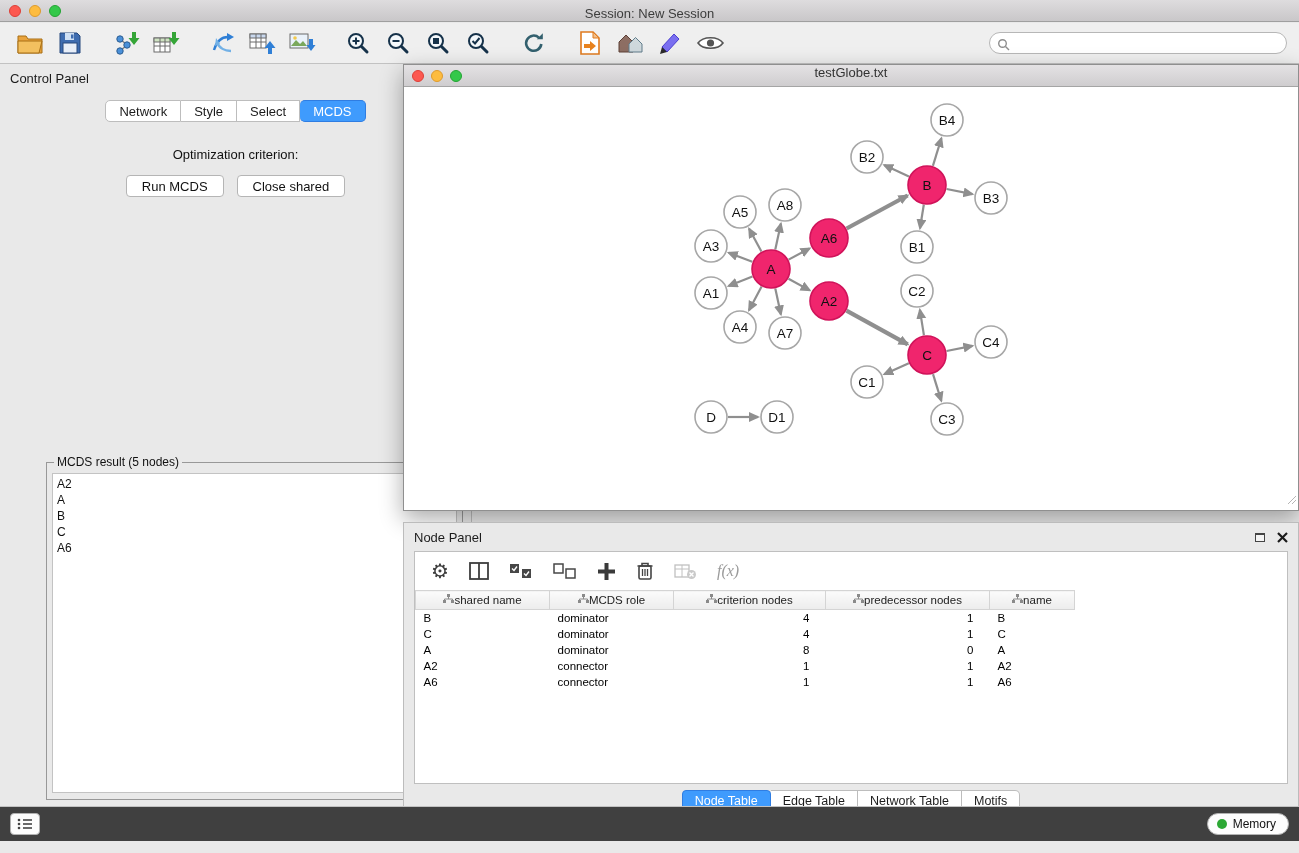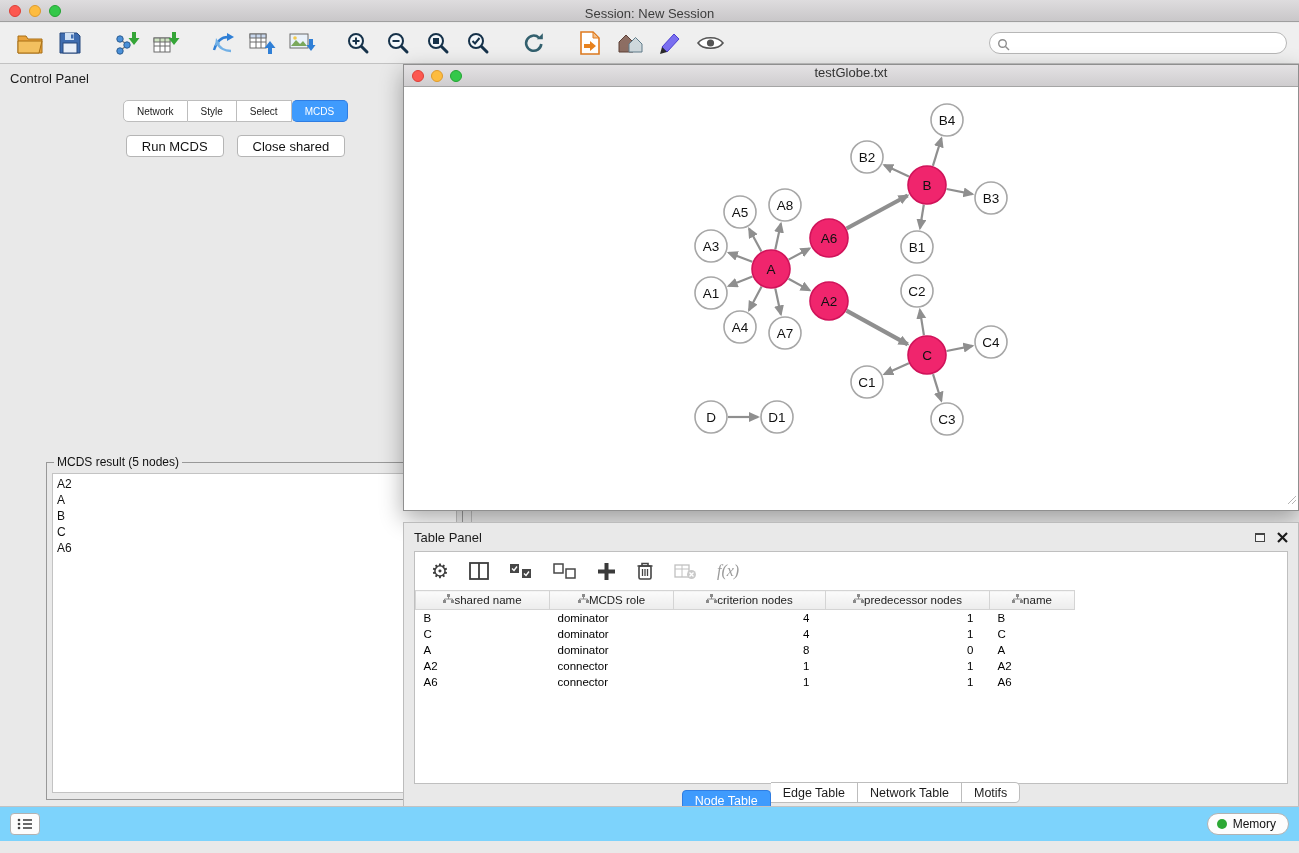--- a/index.html
+++ b/index.html
@@ -30,21 +30,21 @@
   .search-mag { position:absolute; left:8px; top:5px; }
 
   
   .control-panel { position:absolute; left:0; top:64px; width:472px; height:754px;
     background:#e9e9e9; border-right:1px solid #bcbcbc; }
   .panel-header { height:28px; display:flex; align-items:center; padding:0 10px; font-size:13px; color:#1c1c1c; }
   .ph-buttons { margin-left:auto; display:flex; gap:12px; align-items:center; }
   .ph-float { width:10px; height:9px; border:1px solid #444; border-top-width:2px; background:#f4f4f4; }
   .ctabs { display:flex; justify-content:center; margin-top:8px; }
   .ctab { height:22px; padding:0 13px; background:#fff; border:1px solid #bdbdbd; border-left:none;
-    font-size:10px; display:flex; align-items:center; color:#1c1c1c; }
+    font-size:13px; display:flex; align-items:center; color:#1c1c1c; }
   .ctab:first-child { border-left:1px solid #bdbdbd; border-radius:5px 0 0 5px; }
   .ctab:last-child { border-radius:0 5px 5px 0; }
   .ctab.active { color:#fff; border-radius:5px; border-color:#2f7de2; }
   .opt-label { text-align:center; margin-top:25px; font-size:13px; color:#111; }
   .dropdown { position:relative; margin:9px auto 0; width:310px; height:22px; background:#fff;
     border:1px solid #adadad; border-radius:4px; display:flex; align-items:center;
     font-size:12px; padding-left:9px; color:#111; }
   .stepper { position:absolute; right:1px; top:1px; width:17px; height:18px; border-radius:3px;
     background:linear-gradient(#74b3fc,#2f7cf8); display:flex; flex-direction:column;
     align-items:center; justify-content:center; }
@@ -91,24 +91,24 @@
   .data-table td { height:16px; font-size:11.5px; color:#000; padding:0 8px; white-space:nowrap; overflow:hidden; }
   .data-table th:nth-child(1){ width:134px; } .data-table th:nth-child(2){ width:124px; }
   .data-table th:nth-child(3){ width:152px; } .data-table th:nth-child(4){ width:164px; }
   .data-table th:nth-child(5){ width:85px; }
   .data-table td:nth-child(3), .data-table td:nth-child(4){ text-align:right; padding-right:16px; }
   .ttabs { position:absolute; left:0; right:0; bottom:6px; display:flex; justify-content:center; }
   .ttab { height:21px; padding:0 12px; background:#fff; border:1px solid #bdbdbd; border-left:none;
     font-size:12.5px; display:flex; align-items:center; color:#1c1c1c; }
   .ttab:first-child { border-left:1px solid #bdbdbd; border-radius:5px 0 0 5px; }
   .ttab:last-child { border-radius:0 5px 5px 0; }
-  .ttab.active { color:#fff; border-color:#2f7de2; border-radius:4px;margin-top:8px; }
+  .ttab.active { color:#fff; border-color:#2f7de2; border-radius:4px; }
 
   
-  .statusbar { position:absolute; left:0; top:806px; width:100%; height:35px; background:#7dd3fc;
+  .statusbar { position:absolute; left:0; top:806px; width:100%; height:35px; background:#404040;
     border-top:1px solid #c2c2c2; display:flex; align-items:center; padding:0 10px; }
   .list-btn { width:30px; height:22px; background:#fdfdfd; border:1px solid #b2b2b2; border-radius:4px;
     display:flex; align-items:center; justify-content:center; }
   .memory-btn { margin-left:auto; height:22px; padding:0 12px 0 9px; background:#fdfdfd;
     border:1px solid #b2b2b2; border-radius:11px; display:flex; align-items:center; gap:6px;
     font-size:12px; color:#111; }
   .memory-dot { width:10px; height:10px; border-radius:50%; }
 </style>
 </head>
 <body>
@@ -271,20 +271,21 @@
           <line x1="10" y1="1" x2="1" y2="10" stroke="#1a1a1a" stroke-width="2.2"></line>
         </svg>
       </span>
     </div>
     <div class="ctabs">
         <div class="ctab">Network</div>
         <div class="ctab">Style</div>
         <div class="ctab">Select</div>
         <div class="ctab active" style="background: rgb(63, 155, 253);">MCDS</div>
       </div>
+    <div class="opt-label">Optimization criterion:</div>
     <div class="btn-row">
       <div class="btn">Run MCDS</div>
       <div class="btn">Close shared</div>
     </div>
     <fieldset class="result-fieldset">
       <legend>MCDS result (5 nodes)</legend>
       <div class="result-list">
           <div class="result-item">A2</div>
           <div class="result-item">A</div>
           <div class="result-item">B</div>
@@ -418,21 +419,21 @@
         <svg width="11" height="11" viewBox="0 0 11 11">
           <line x1="2" y1="10" x2="10" y2="2" stroke="#b5b5b5"></line>
           <line x1="6" y1="10" x2="10" y2="6" stroke="#b5b5b5"></line>
         </svg>
       </span>
     </div>
   </div>
 
   <div class="table-panel">
     <div class="panel-header">
-      <span>Table Panel</span>
+      <span>Node Panel</span>
       <span class="ph-buttons">
         <span class="ph-float"></span>
         <svg width="11" height="11" viewBox="0 0 11 11">
           <line x1="1" y1="1" x2="10" y2="10" stroke="#1a1a1a" stroke-width="2.2"></line>
           <line x1="10" y1="1" x2="1" y2="10" stroke="#1a1a1a" stroke-width="2.2"></line>
         </svg>
       </span>
     </div>
     <div class="tp-content">
       <div class="tp-toolbar">

